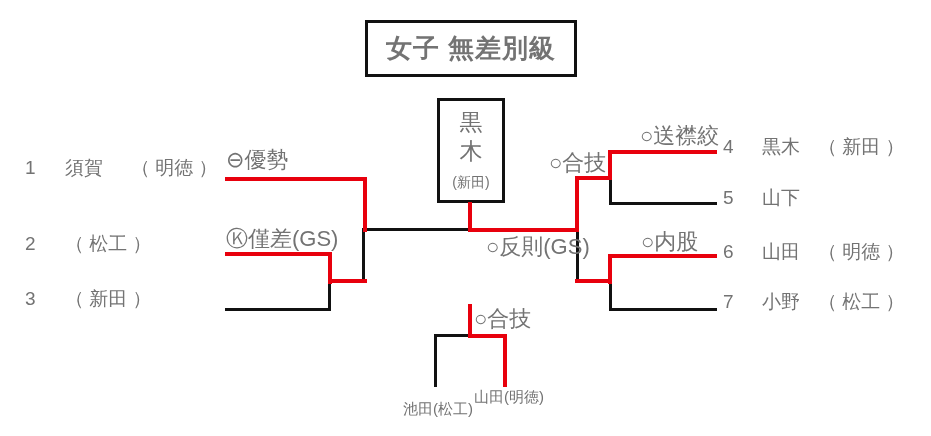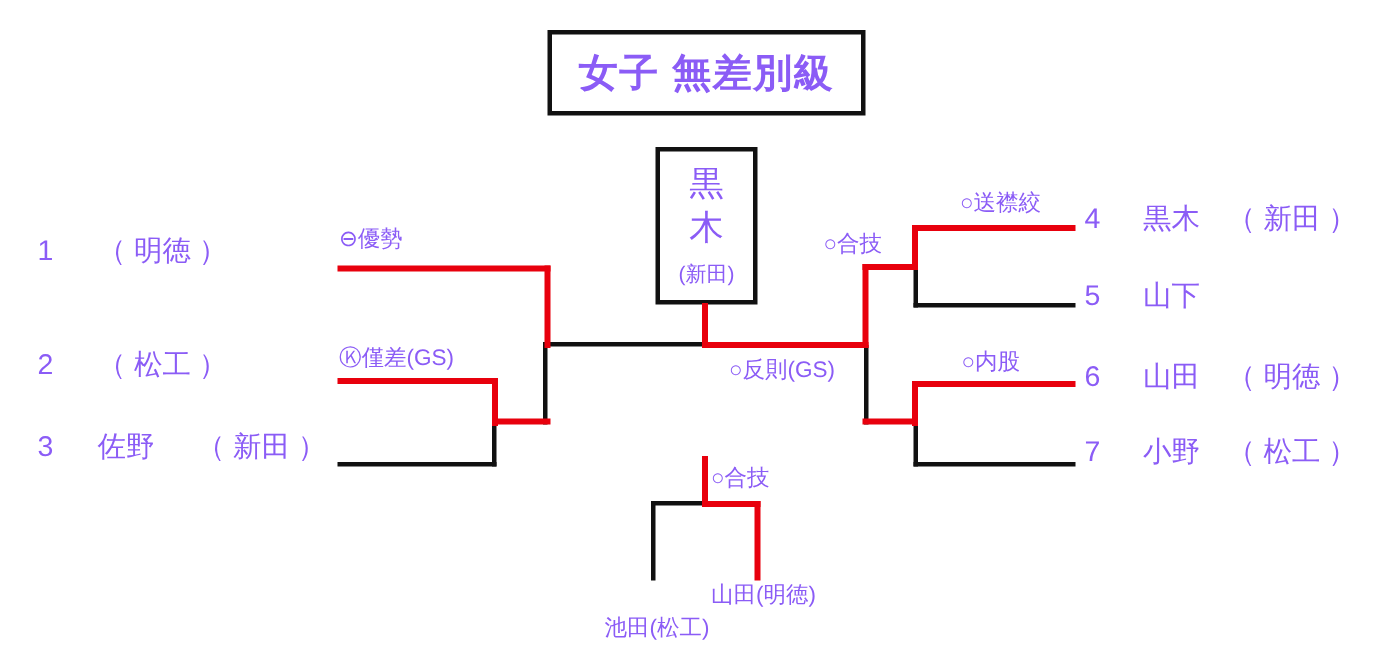--- a/index.html
+++ b/index.html
@@ -1,19 +1,19 @@
 <!DOCTYPE html>
 <html style="--red: #e8000d; --line: #111111;"><head>
 <meta charset="utf-8">
 <style>
   :root { --red:#e8000d; --line:#111111; }
   html,body { margin:0; padding:0; background:#ffffff; }
   .canvas {
     position:relative; width:931px; height:436px; background:#ffffff;
-    font-family:"Liberation Sans","DejaVu Sans",sans-serif; color:#8b5cf6;
+    font-family:"Liberation Sans","DejaVu Sans",sans-serif; color:#737373;
     overflow:hidden;
   }
   .hline,.vline { position:absolute; }
   .hline.black { height:3px; background:var(--line); }
   .vline.black { width:3px;  background:var(--line); }
   .hline.red   { height:4px; background:var(--red); }
   .vline.red   { width:4px;  background:var(--red); }
 
   .title-box {
     position:absolute; left:365px; top:20px; width:212px; height:57px;
@@ -29,21 +29,21 @@
   }
   .winner-name { font-size:23px; line-height:29px; text-align:center; }
   .winner-school { font-size:14px; }
 
   .row { position:absolute; display:flex; font-size:19px; line-height:26px; white-space:pre; }
   .row .num  { display:inline-block; width:40px; }
   .row .name { display:inline-block; width:66px; }
   .row-right .num  { width:39px; }
   .row-right .name { width:56px; }
 
-  .label { position:absolute; font-size:15px; line-height:20px; white-space:pre; }
+  .label { position:absolute; font-size:22px; line-height:20px; white-space:pre; }
   .small-name { position:absolute; font-size:15px; line-height:18px; white-space:pre; }
 </style>
 </head>
 <body>
 
 <div class="canvas">
 
   <div class="title-box">
     <span>女子 無差別級</span>
   </div>
@@ -51,29 +51,29 @@
   <div class="winner-box">
     <div class="winner-name">
       <span>黒</span><br>
       <span>木</span>
     </div>
     <div class="winner-school">(新田)</div>
   </div>
 
   <div class="row" style="left:25px; top:155px;">
     <span class="num">1</span>
+    <span class="name">須賀</span>
     <span class="school">（ 明徳 ）</span>
   </div>
   <div class="row" style="left:25px; top:231px;">
     <span class="num">2</span>
     <span class="school">（ 松工 ）</span>
   </div>
   <div class="row" style="left:25px; top:286px;">
     <span class="num">3</span>
-    <span class="name">佐野</span>
     <span class="school">（ 新田 ）</span>
   </div>
 
   <div class="row row-right" style="left:723px; top:134px;">
     <span class="num">4</span>
     <span class="name">黒木</span>
     <span class="school">（ 新田 ）</span>
   </div>
   <div class="row row-right" style="left:723px; top:185px;">
     <span class="num">5</span>
@@ -121,16 +121,16 @@
   <div class="vline red" style="left:503px; top:334px; height:53px;"></div>
 
   <div class="label" style="left:226px; top:150px;">⊖優勢</div>
   <div class="label" style="left:226px; top:229px;">Ⓚ僅差(GS)</div>
   <div class="label" style="left:486px; top:237px;">○反則(GS)</div>
   <div class="label" style="left:640px; top:126px;">○送襟絞</div>
   <div class="label" style="left:549px; top:153px;">○合技</div>
   <div class="label" style="left:641px; top:232px;text-align:right;">○内股</div>
   <div class="label" style="left:474px; top:309px;">○合技</div>
 
-  <div class="small-name" style="left:403px; top:410px;">池田(松工)</div>
+  <div class="small-name" style="left:403px; top:400px;">池田(松工)</div>
   <div class="small-name" style="left:474px; top:388px;">山田(明徳)</div>
 
 </div>
 
 </body></html>

